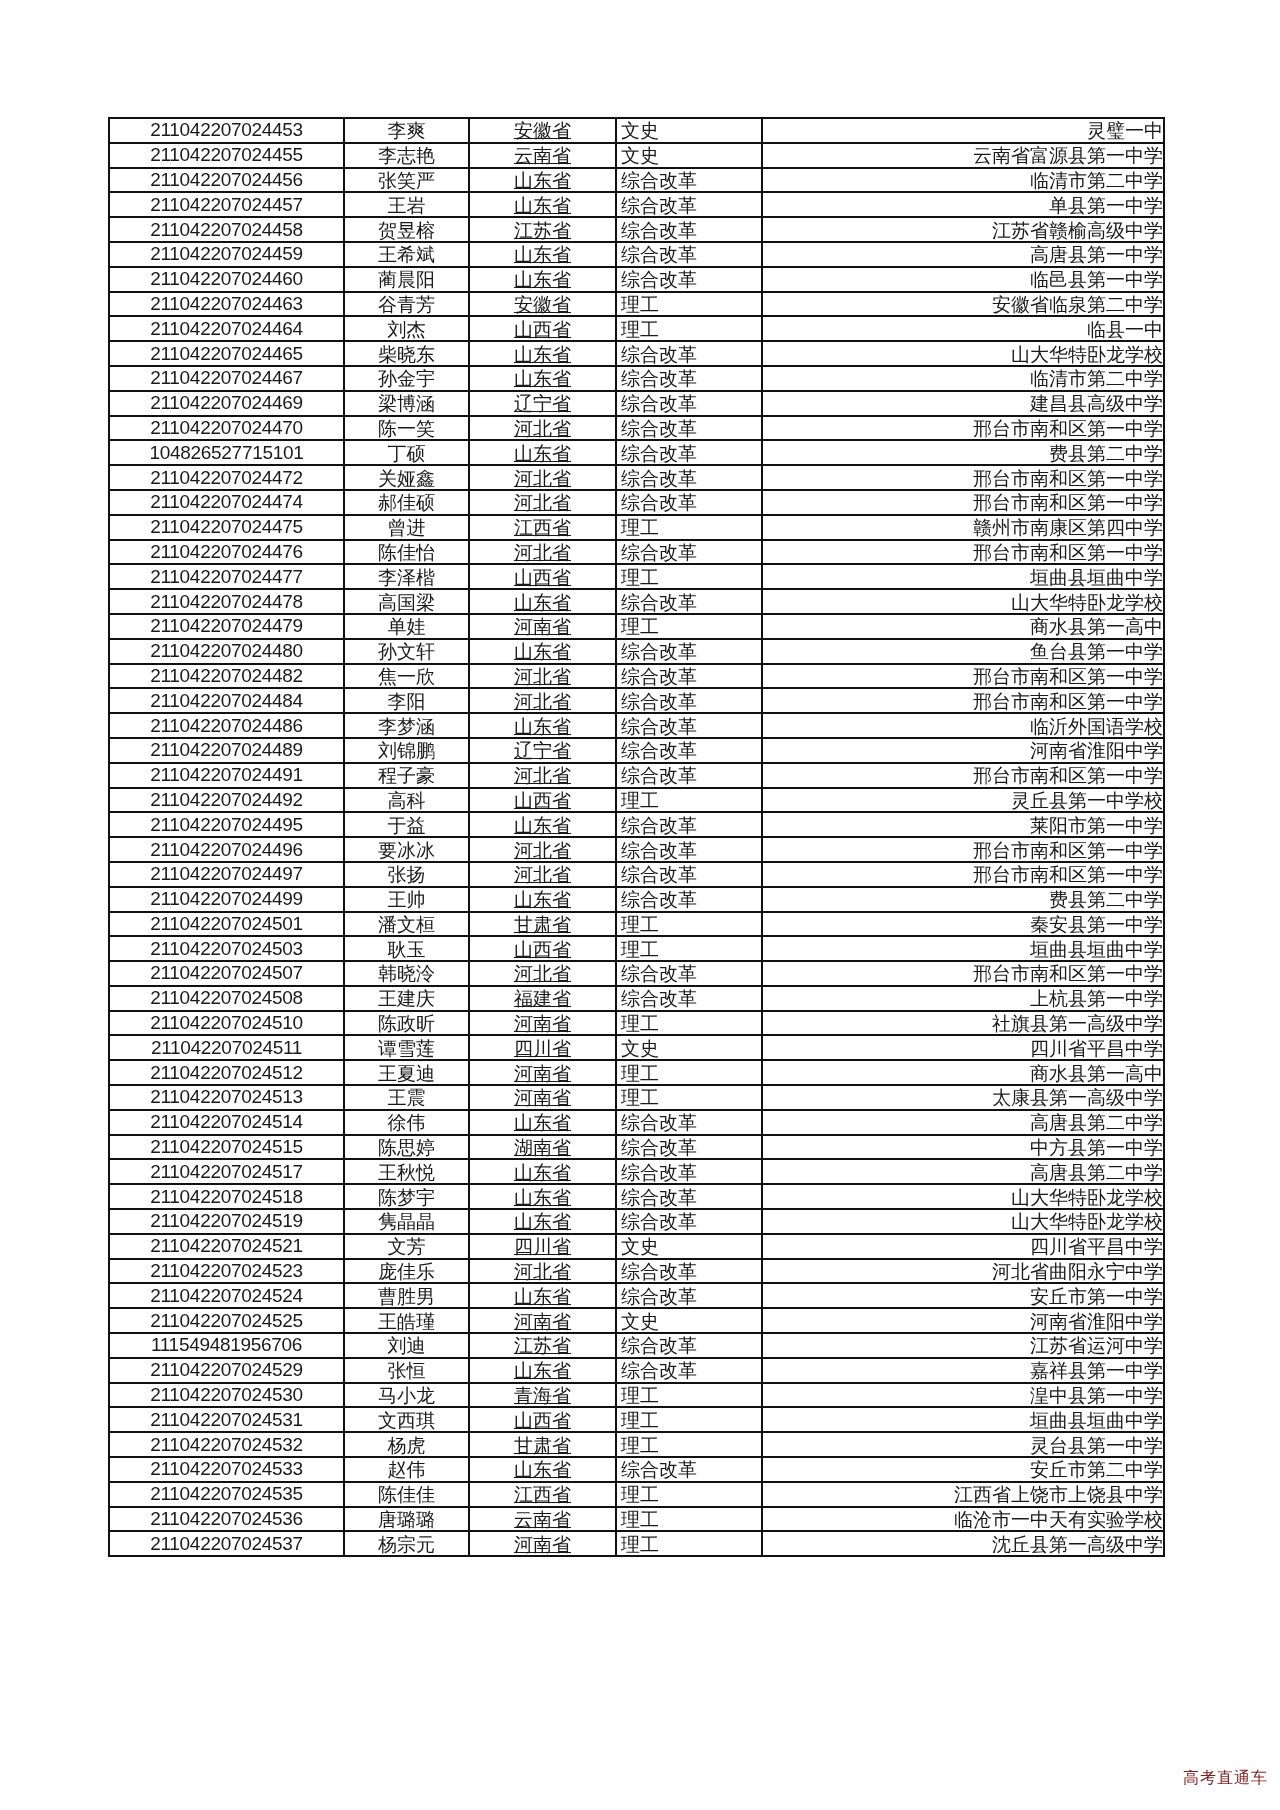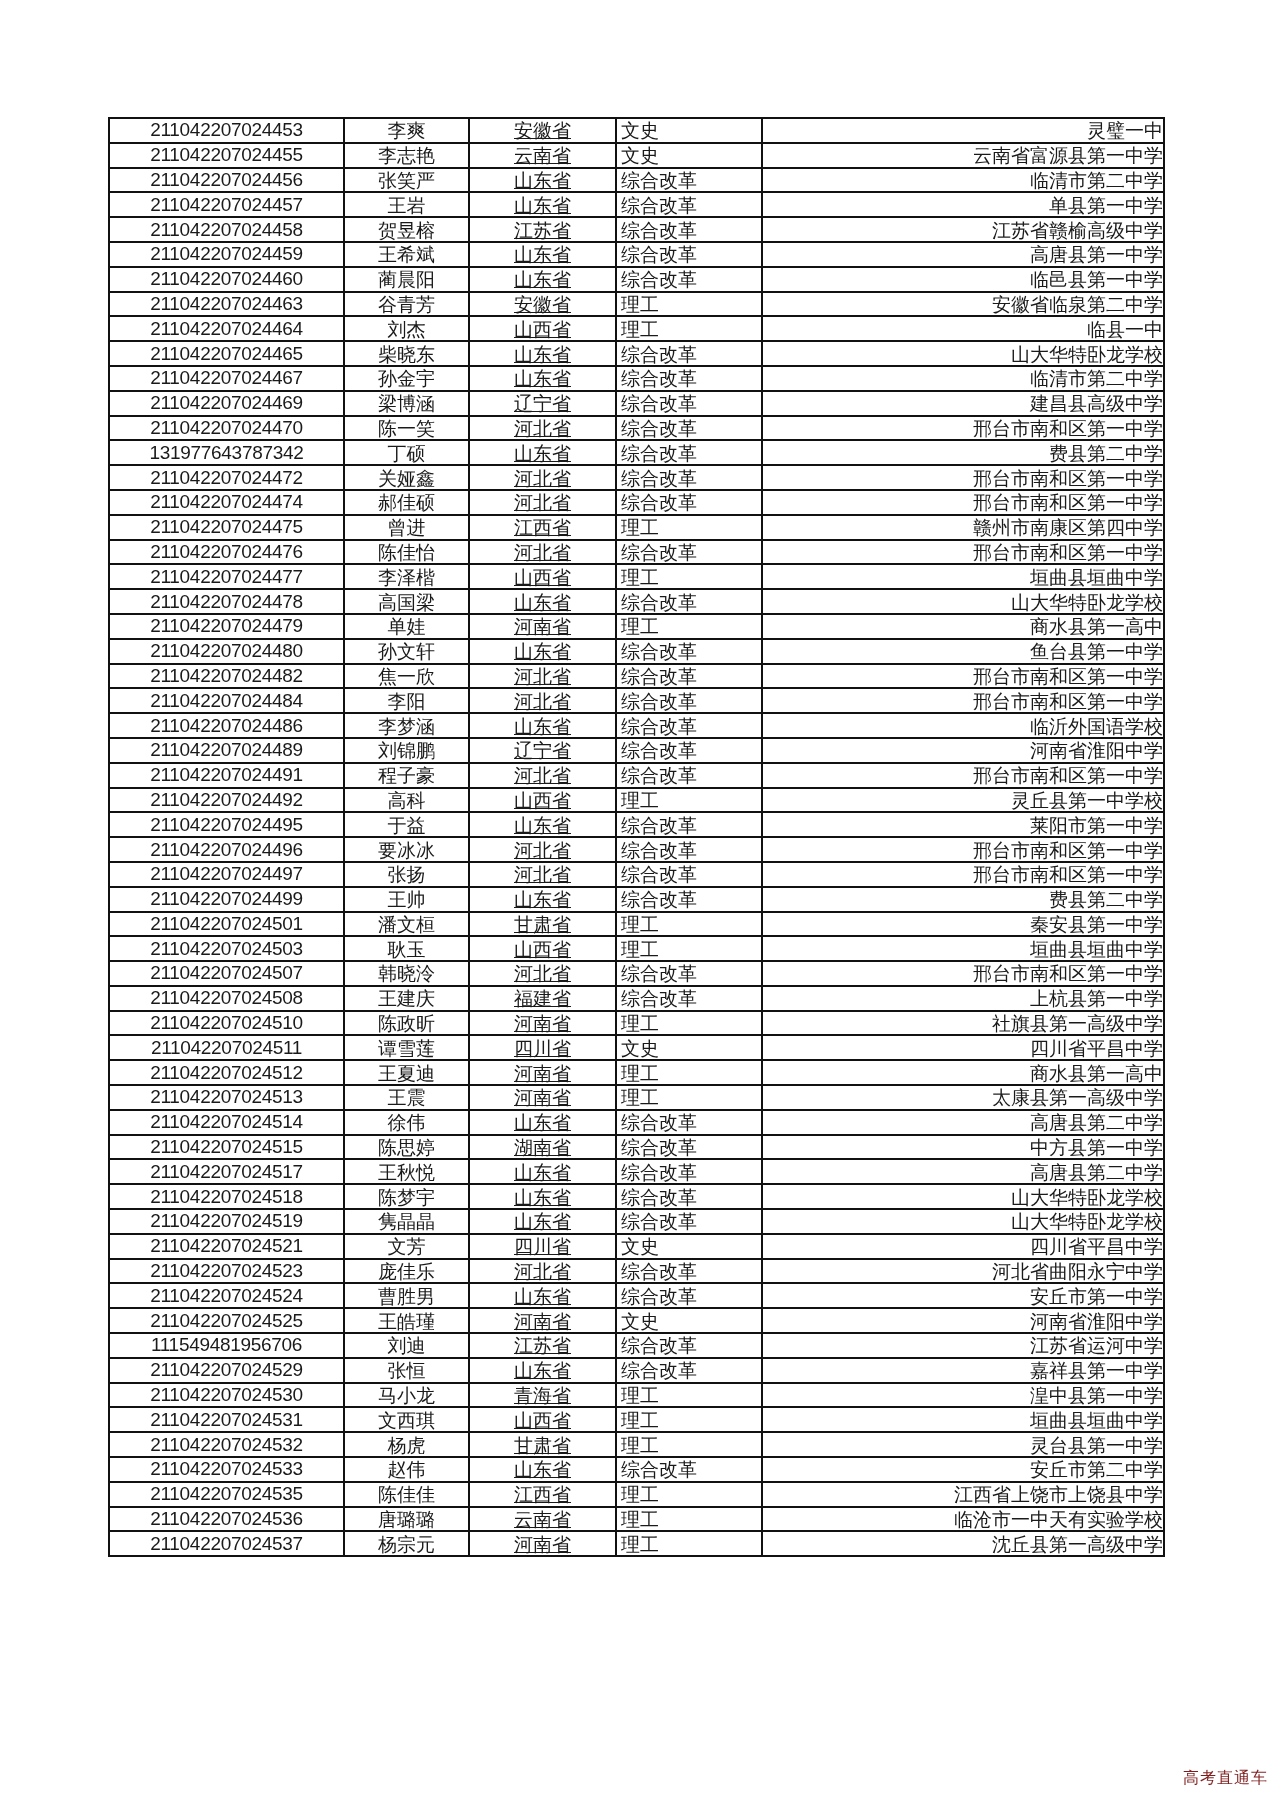--- a/index.html
+++ b/index.html
@@ -105,21 +105,21 @@
         <td class="c-school">建昌县高级中学</td>
       </tr>
       <tr>
         <td class="c-id">211042207024470</td>
         <td class="c-name">陈一笑</td>
         <td class="c-prov">河北省</td>
         <td class="c-type">综合改革</td>
         <td class="c-school">邢台市南和区第一中学</td>
       </tr>
       <tr>
-        <td class="c-id">131977643787342</td>
+        <td class="c-id">104826527715101</td>
         <td class="c-name">丁硕</td>
         <td class="c-prov">山东省</td>
         <td class="c-type">综合改革</td>
         <td class="c-school">费县第二中学</td>
       </tr>
       <tr>
         <td class="c-id">211042207024472</td>
         <td class="c-name">关娅鑫</td>
         <td class="c-prov">河北省</td>
         <td class="c-type">综合改革</td>

